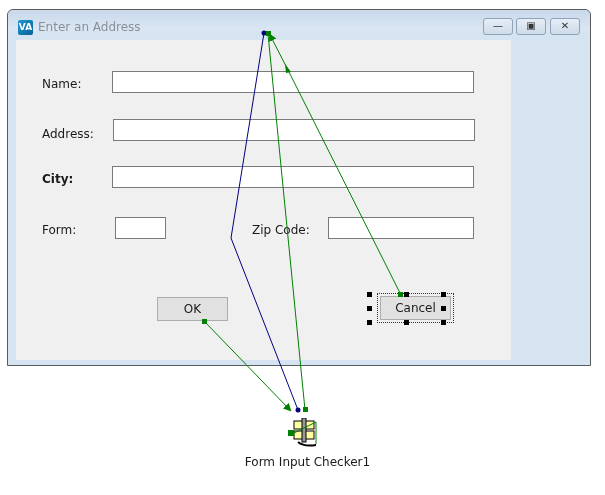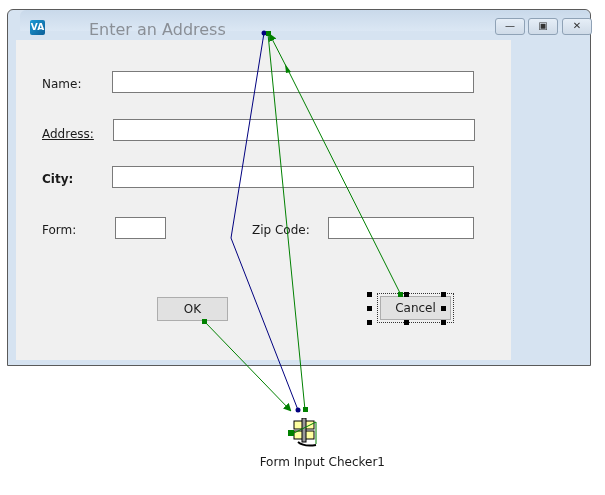--- a/index.html
+++ b/index.html
@@ -1,55 +1,55 @@
 <!DOCTYPE html>
 <html><head>
 <meta charset="utf-8">
 <style>
   html, body { margin:0; padding:0; }
   body { width:605px; height:495px; background:#ffffff; position:relative; overflow:hidden;
          font-family:"DejaVu Sans", "Liberation Sans", sans-serif; font-size:12px; color:#1a1a1a; }
   .window { position:absolute; left:7px; top:9px; width:584px; height:357px;
             border:1px solid #5a5a5a; border-radius:6px 6px 0 0; background:#d6e3f1; box-sizing:border-box; }
-  .titlebar { position:absolute; left:12px; top:0; right:0; height:21px;
+  .titlebar { position:absolute; left:0; top:0; right:0; height:21px;
               background:linear-gradient(#c9d9ea,#dbe7f4); border-radius:6px 6px 0 0; }
   .app-icon { position:absolute; left:10px; top:10px; width:15px; height:15px;
               background:linear-gradient(135deg,#1e9bd6,#0b5e97); border-radius:2px;
               color:#fff; font-size:9px; font-weight:bold; line-height:15px; text-align:center; }
-  .title { position:absolute; left:30px; top:10px; font-size:16px; color:#8a8f96;margin-left:39px; }
+  .title { position:absolute; left:30px; top:10px; font-size:12px; color:#8a8f96; }
   .tb-btn { position:absolute; top:8px; width:30px; height:17px; border:1px solid #8fa2b6;
             border-radius:3px; background:linear-gradient(#e6eef7,#cfdbe8); box-sizing:border-box;
             font-size:10px; line-height:14px; text-align:center; color:#333; }
   .client { position:absolute; left:8px; top:30px; width:495px; height:320px; background:#f0f0f0; }
   .label { position:absolute; font-size:12px; color:#1a1a1a; }
   .field { position:absolute; height:22px; background:#fff; border:1px solid #7a7a7a; box-sizing:border-box; }
   .btn { position:absolute; height:24px; background:#e1e1e1; border:1px solid #adadad; box-sizing:border-box;
          text-align:center; line-height:22px; font-size:12px; color:#1a1a1a; }
   .sel { outline:1px dotted #333; outline-offset:2px; }
   .handle { position:absolute; width:5px; height:5px; background:#000; }
   svg.wires { position:absolute; left:0; top:0; }
   .component { position:absolute; left:288px; top:418px; width:32px; height:30px; }
-  .comp-label { position:absolute; left:230px; top:455px; width:155px; text-align:right; font-size:12px; color:#1a1a1a; }
+  .comp-label { position:absolute; left:230px; top:455px; width:155px; text-align:center; font-size:12px; color:#1a1a1a; }
 </style>
 </head>
 <body>
 
 <div class="window">
   <div class="titlebar">
     <div class="app-icon">VA</div>
     <div class="title">Enter an Address</div>
     <div class="tb-btn" style="left:475px;"><span>—</span></div>
     <div class="tb-btn" style="left:508px;"><span>▣</span></div>
     <div class="tb-btn" style="left:542px;"><span>✕</span></div>
   </div>
   <div class="client">
     <div class="label" style="left:26px; top:37px;">Name:</div>
     <div class="field" style="left:96px; top:31px; width:362px;"></div>
 
-    <div class="label" style="left:26px; top:87px;text-decoration:underline;">Address:</div>
+    <div class="label" style="left:26px; top:87px;">Address:</div>
     <div class="field" style="left:97px; top:79px; width:362px;"></div>
 
     <div class="label" style="left:26px; top:132px;font-weight:bold;">City:</div>
     <div class="field" style="left:96px; top:126px; width:362px;"></div>
 
     <div class="label" style="left:26px; top:183px;">Form:</div>
     <div class="field" style="left:99px; top:177px; width:51px;"></div>
 
     <div class="label" style="left:236px; top:183px;">Zip Code:</div>
     <div class="field" style="left:312px; top:177px; width:146px;"></div>

